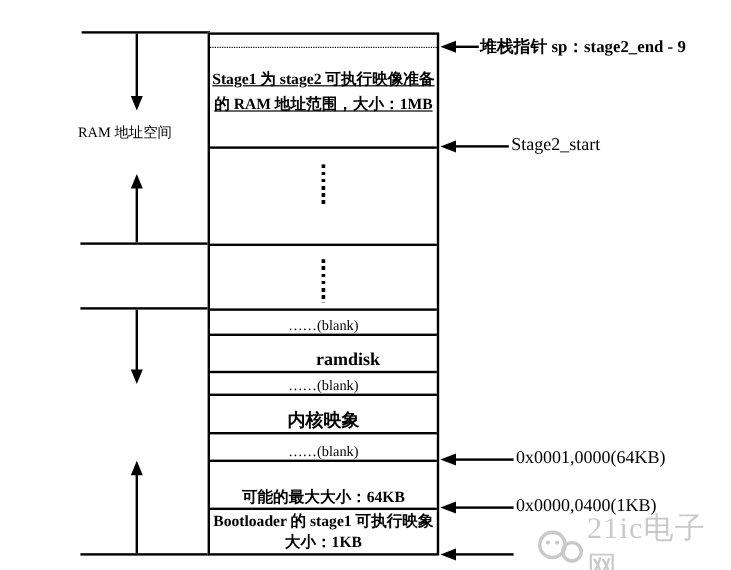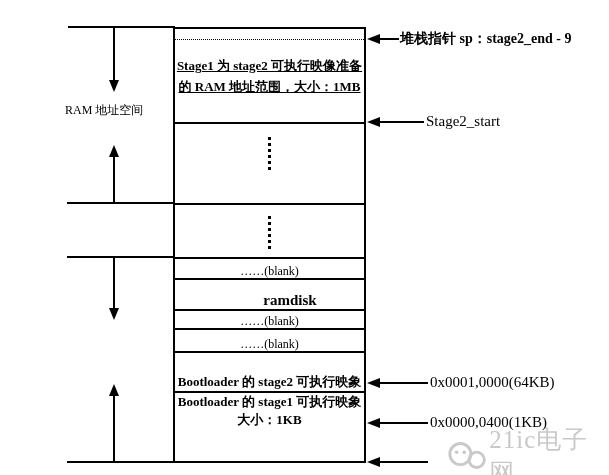--- a/index.html
+++ b/index.html
@@ -110,26 +110,29 @@
     </div>
     <div class="row" style="height:21px;">
       <div class="blank-txt">……(blank)</div>
     </div>
     <div class="row" style="height:31px;padding-left:41px;">
       <div class="big-bold">ramdisk</div>
     </div>
     <div class="row" style="height:19px;">
       <div class="blank-txt">……(blank)</div>
     </div>
+    <div class="row" style="height:32px;">
+      <div class="big-bold">内核映象</div>
+    </div>
     <div class="row" style="height:23px;">
       <div class="blank-txt">……(blank)</div>
     </div>
     <div class="row" style="height:40px;">
       <div class="cjk-bold" style="line-height:19px;">
-        <div>Bootloader 的 stage2 可执行映象</div>
+        <div>可能的最大大小：64KB</div>
       </div>
     </div>
     <div class="row" style="height:38px;">
       <div class="cjk-bold" style="line-height:18px;">
         <div>Bootloader 的 stage1 可执行映象</div>
         <div>大小：1KB</div>
       </div>
     </div>
   </div>
 

